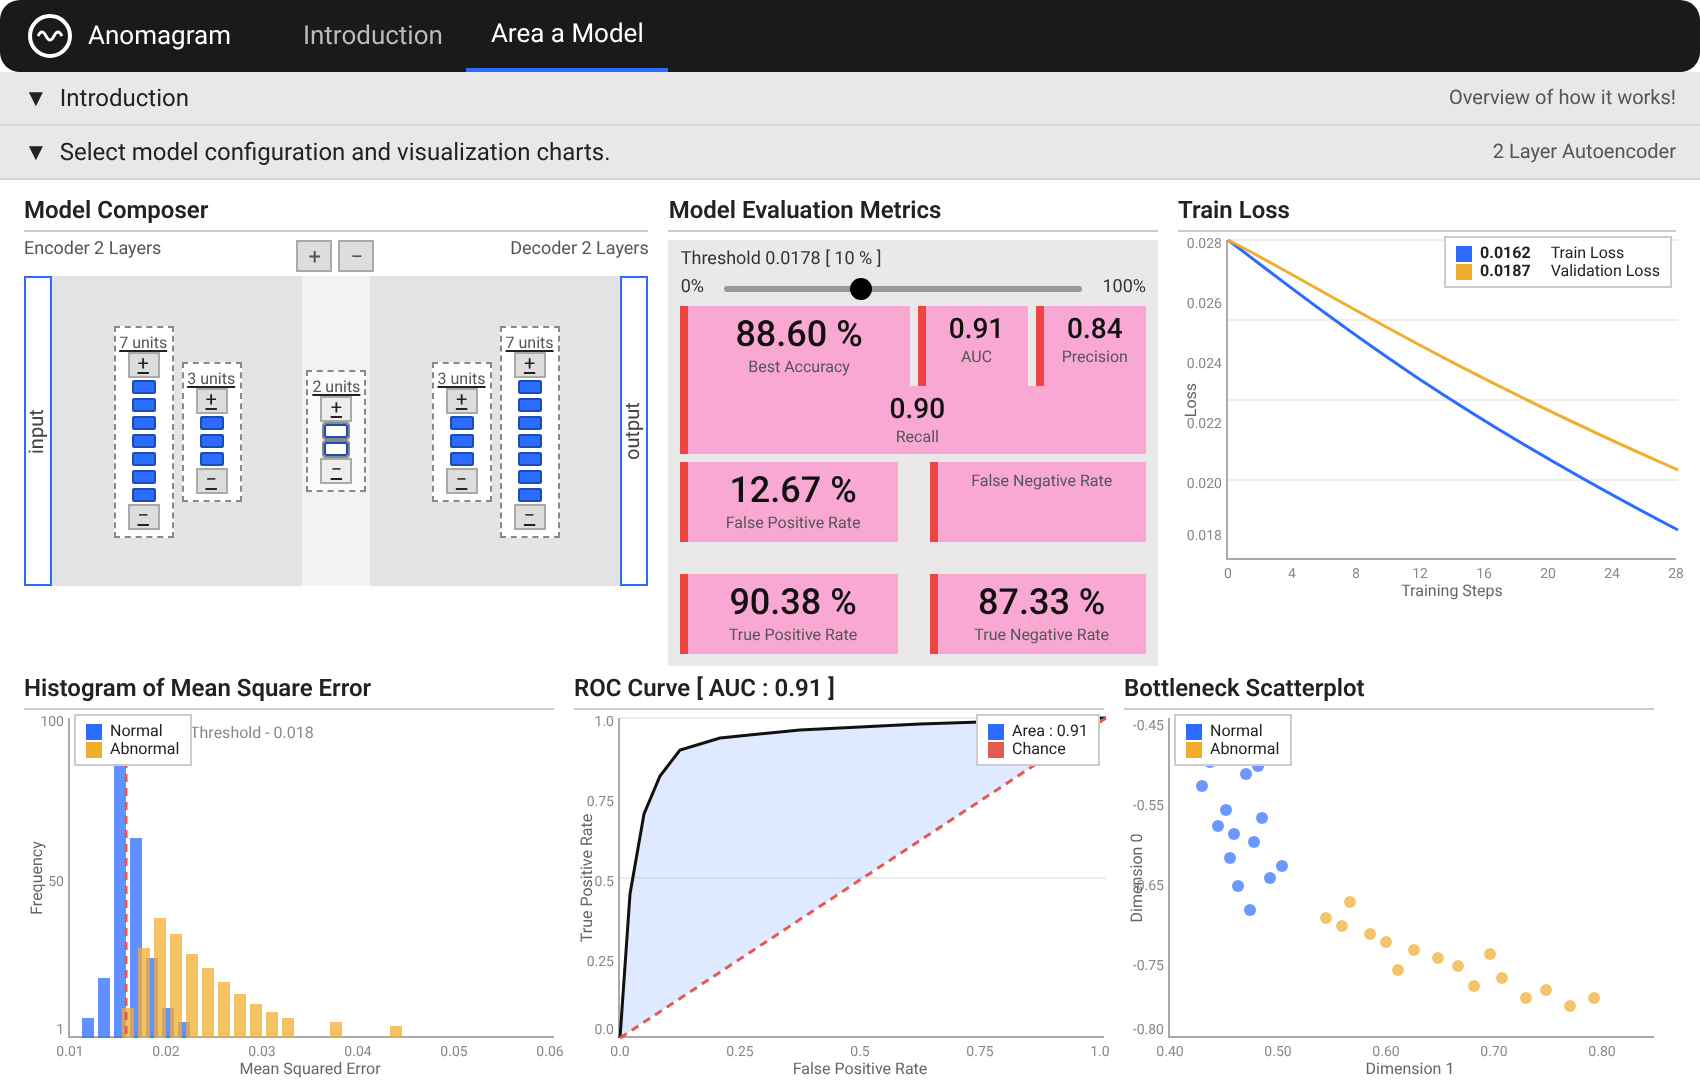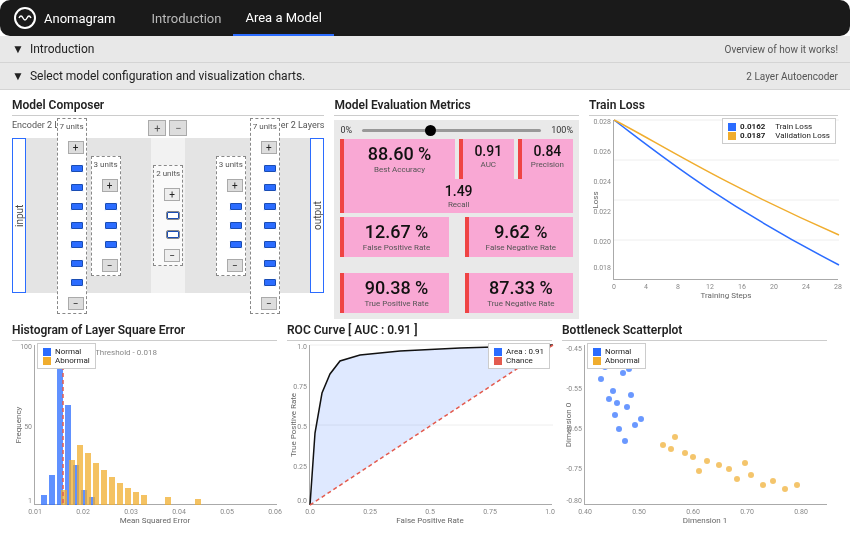--- a/index.html
+++ b/index.html
@@ -18,21 +18,21 @@
   .col-2 { width: 260px; }
   .col-3 { width: 260px; }
   .section-title { font-size: 12px; font-weight: 600; margin-bottom: 4px; border-bottom: 1px solid #ccc; padding-bottom: 3px;}
   
   .mc-head { display: flex; justify-content: space-between; font-size: 9px; color: #555; margin: 4px 0 2px;}
   .mc-head .pm { display:flex; gap:3px; justify-content:center; }
   .pm-btn { width: 18px; height: 16px; background: #ddd; border: 1px solid #aaa; display:flex; align-items:center; justify-content:center; font-size:11px; cursor:pointer; }
   .mc-body { display: flex; align-items: stretch; height: 155px; }
   .io-label { width: 14px; border: 1px solid #2b6cff; background: #fff; writing-mode: vertical-lr; transform: rotate(180deg); display:flex; align-items:center; justify-content:center; font-size:10px; color:#444; }
   .layer-zone { flex:1; background:#e4e4e4; padding:4px 2px; display:flex; align-items:center; justify-content:center; gap:4px; position:relative;}
-  .layer { border:1px dashed #888; background:#fff; display:flex; flex-direction:column; align-items:flex-end; gap:10px; padding:3px 2px; min-width:28px;}
+  .layer { border:1px dashed #888; background:#fff; display:flex; flex-direction:column; align-items:center; gap:0; padding:3px 2px; min-width:28px;text-decoration:underline;}
   .layer .u { font-size:8px; color:#555;}
   .layer .pm-btn { width:16px; height:13px; font-size:10px;}
   .node { width:14px; height:9px; background:#2b6cff; border:1px solid #fff; border-radius:2px; box-shadow:0 0 0 1px #1a4db3 inset;}
   .bottleneck { background:#f2f2f2; padding:4px 2px; display:flex; align-items:center; justify-content:center;}
   
   .metrics-box { background:#e9e9e9; padding:5px 6px 6px; }
   .thresh-row { font-size:9px; color:#333; display:flex; align-items:center; gap:6px; margin-bottom:4px; flex-wrap: wrap;}
   .slider { flex:1; height:3px; background:#999; position:relative; border-radius:2px; margin: 0 4px;}
   .slider .knob { position:absolute; left:35%; top:-4px; width:11px; height:11px; background:#000; border-radius:50%; }
   .metric-grid { display:grid; grid-template-columns: 1fr 1fr 1fr 1fr; gap:4px; margin-bottom:4px;}
@@ -159,20 +159,23 @@
         </div>
       </div>
       <div class="io-label">output</div>
     </div>
   </div>
 
   <div class="col col-2">
     <div class="section-title">Model Evaluation Metrics</div>
     <div class="metrics-box">
       <div class="thresh-row">
+        <span>Threshold 0.0178 [ 10 % ]</span>
+      </div>
+      <div class="thresh-row">
         <span>0%</span>
         <div class="slider">
             <div class="knob"></div>
           </div>
         <span>100%</span>
       </div>
       <div class="metric-grid">
         <div class="m-card m-big wide">
             <div class="m-val">88.60 %</div>
             <div class="m-lbl">Best Accuracy</div>
@@ -182,32 +185,31 @@
             <div class="m-lbl">AUC</div>
           </div>
         <div class="m-card">
             <div class="m-val">0.84</div>
             <div class="m-lbl">Precision</div>
           </div>
       </div>
       <div class="metric-grid" style="grid-template-columns:repeat(1,1fr); margin-top:-4px; margin-bottom:4px;">
         <div style="display:grid; grid-template-columns:repeat(1,1fr);">
           <div class="m-card" style="grid-column:span 1; padding:4px;">
-              <div class="m-val">1.49</div>
+              <div class="m-val">0.90</div>
               <div class="m-lbl">Recall</div>
             </div>
         </div>
       </div>
       <div class="metric-grid2">
         <div class="m-card m-big">
             <div class="m-val">12.67 %</div>
             <div class="m-lbl">False Positive Rate</div>
           </div>
         <div class="m-card m-big">
-            <div class="m-val">9.62 %</div>
             <div class="m-lbl">False Negative Rate</div>
           </div>
         <div class="m-card m-big">
             <div class="m-val">90.38 %</div>
             <div class="m-lbl">True Positive Rate</div>
           </div>
         <div class="m-card m-big">
             <div class="m-val">87.33 %</div>
             <div class="m-lbl">True Negative Rate</div>
           </div>
@@ -252,21 +254,21 @@
         <text class="axis-label" transform="rotate(-90)" x="-80" y="-16" text-anchor="middle">Loss</text>
         <text class="axis-label" x="112" y="178" text-anchor="middle">Training Steps</text>
       </svg>
     </div>
   </div>
 </div>
 
 <div class="row2">
 
   <div class="plot">
-    <div class="section-title">Histogram of Layer Square Error</div>
+    <div class="section-title">Histogram of Mean Square Error</div>
     <div class="plot-box">
       <div class="legend-box" style="left:2px; top:-2px;">
         <div class="row" style="display:flex;gap:4px;align-items:center;">
             <span class="swatch" style="background:#2b6cff"></span>
             <span>Normal</span>
           </div>
         <div class="row" style="display:flex;gap:4px;align-items:center;">
             <span class="swatch" style="background:#f0ad2e"></span>
             <span>Abnormal</span>
           </div>

